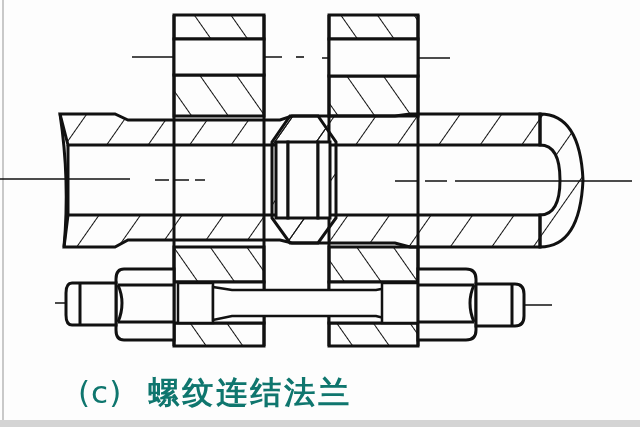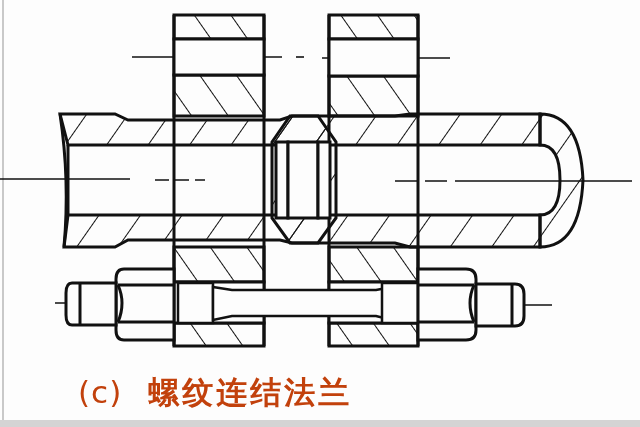--- a/index.html
+++ b/index.html
@@ -3,21 +3,21 @@
 <meta charset="utf-8">
 <style>
   html, body { margin: 0; padding: 0; }
   body { width: 640px; height: 427px; background: #fdfdfd; position: relative; overflow: hidden; }
   #frame { position: absolute; left: 0; top: 0; width: 640px; height: 427px; }
   #frame-left-border { position: absolute; left: 2px; top: 0; width: 2px; height: 422px; background: #c9c9c9; }
   #frame-bottom-border { position: absolute; left: 0; top: 420px; width: 640px; height: 7px; background: #d4d4d4; }
   svg { position: absolute; left: 0; top: 0; }
   .caption {
     position: absolute; left: 78px; top: 372px;
-    font-family: "DejaVu Sans", sans-serif; font-size: 31px; color: #c2410c;
+    font-family: "DejaVu Sans", sans-serif; font-size: 31px; color: #0f766e;
     letter-spacing: 1px; white-space: nowrap;
   }
   .caption .label { margin-right: 26px; font-weight: normal; }
   .caption .title { font-weight: bold; letter-spacing: 3px; }
 </style>
 </head>
 <body>
 
 <div id="frame">
   <div id="frame-left-border"></div>

